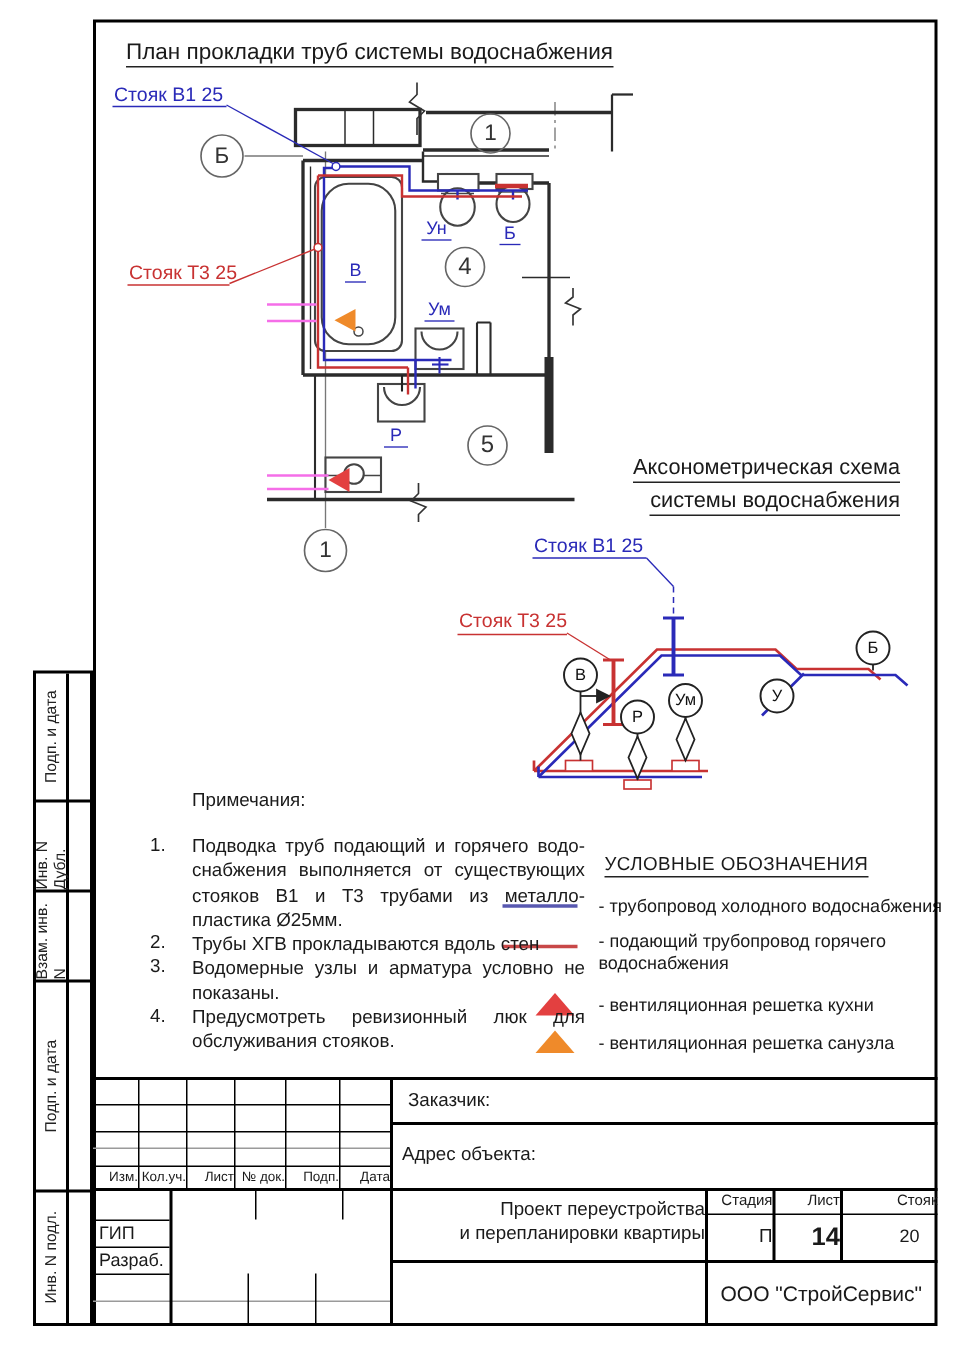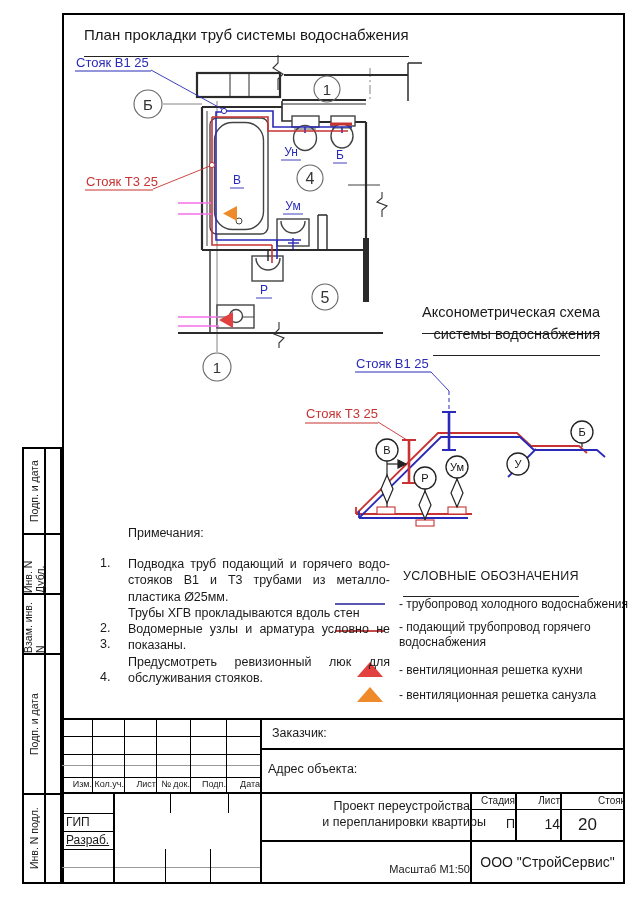--- a/index.html
+++ b/index.html
@@ -8,21 +8,21 @@
   .t{position:absolute;white-space:nowrap;}
   .ln{position:absolute;background:#000;}
   .gray{background:#9a9a9a;}
   .c{text-align:right;}
   svg{position:absolute;left:0;top:0;}
   .note-line{width:262px;height:16.3px;font-size:12.5px;line-height:16.3px;white-space:nowrap;}
   .jl{text-align:justify;text-align-last:justify;white-space:normal;overflow:hidden;}
   .vtext{writing-mode:vertical-rl;transform:rotate(180deg);display:flex;align-items:center;
          justify-content:center;font-size:10.5px;color:#222;}
   .legend-item{position:absolute;width:234px;font-size:12px;line-height:14.5px;white-space:normal;}
-  .ul{border-bottom:1.2px solid #222;padding-bottom:13px;}
+  .ul{border-bottom:1.2px solid #222;padding-bottom:1px;}
 </style>
 </head>
 <body>
 
 <svg width="636" height="900" viewBox="0 0 636 900">
 
   <g stroke="#777" stroke-width="0.9" fill="none">
     <line x1="163" y1="104" x2="202" y2="104"></line>
     <line x1="217" y1="101" x2="217" y2="352"></line>
     <line x1="370" y1="68" x2="370" y2="102" stroke-dasharray="9 3 2 3"></line>
@@ -217,20 +217,21 @@
   <div style="line-height:21px;"><span class="ul" style="font-size:14.5px;">системы водоснабжения</span></div>
 </div>
 
 <div class="t" style="left:128px;top:526px;font-size:12.5px;">Примечания:</div>
 <div class="t" style="left:100px;top:556px;font-size:12.5px;">1.</div>
 <div class="t" style="left:100px;top:621px;font-size:12.5px;">2.</div>
 <div class="t" style="left:100px;top:637px;font-size:12.5px;">3.</div>
 <div class="t" style="left:100px;top:670px;font-size:12.5px;">4.</div>
 <div class="t" style="left:128px;top:556px;">
   <div class="note-line jl">Подводка труб подающий и горячего водо-</div>
+  <div class="note-line jl">снабжения выполняется от существующих</div>
   <div class="note-line jl">стояков В1 и Т3 трубами из металло-</div>
   <div class="note-line">пластика Ø25мм.</div>
   <div class="note-line">Трубы ХГВ прокладываются вдоль стен</div>
   <div class="note-line jl">Водомерные узлы и арматура условно не</div>
   <div class="note-line">показаны.</div>
   <div class="note-line jl">Предусмотреть ревизионный люк для</div>
   <div class="note-line">обслуживания стояков.</div>
 </div>
 
 <div class="t ul" style="left:403px;top:569px;font-size:12.5px;letter-spacing:0.3px;">УСЛОВНЫЕ ОБОЗНАЧЕНИЯ</div>
@@ -286,31 +287,30 @@
   <div class="ln" style="left:498px;top:74px;width:2px;height:48px;"></div>
 
   <div class="t c" style="left:0;top:60px;width:30px;font-size:9px;line-height:13px;">Изм.</div>
   <div class="t c" style="left:30px;top:60px;width:32px;font-size:9px;line-height:13px;">Кол.уч.</div>
   <div class="t c" style="left:62px;top:60px;width:32px;font-size:9px;line-height:13px;">Лист</div>
   <div class="t c" style="left:94px;top:60px;width:34px;font-size:9px;line-height:13px;">№ док.</div>
   <div class="t c" style="left:128px;top:60px;width:36px;font-size:9px;line-height:13px;">Подп.</div>
   <div class="t c" style="left:164px;top:60px;width:34px;font-size:9px;line-height:13px;">Дата</div>
 
   <div class="t" style="left:4px;top:97px;font-size:12px;">ГИП</div>
-  <div class="t" style="left:4px;top:115px;font-size:12px;text-decoration:underline;">Разраб.</div>
+  <div class="t" style="left:4px;top:115px;font-size:12px;">Разраб.</div>
 
   <div class="t" style="left:210px;top:8px;font-size:12.5px;">Заказчик:</div>
   <div class="t" style="left:206px;top:44px;font-size:12.5px;">Адрес объекта:</div>
 
   <div class="t c" style="left:198px;top:81px;width:210px;font-size:12.5px;">Проект переустройства</div>
-  <div class="t c" style="left:198px;top:97px;width:226px;font-size:12.5px;">и перепланировки квартиры</div>
+  <div class="t c" style="left:198px;top:97px;width:210px;font-size:12.5px;">и перепланировки квартиры</div>
 
   <div class="t c" style="left:410px;top:77px;width:43px;font-size:10px;">Стадия</div>
   <div class="t c" style="left:455px;top:77px;width:43px;font-size:10px;">Лист</div>
   <div class="t c" style="left:500px;top:77px;width:63px;font-size:10px;">Стояк</div>
   <div class="t c" style="left:410px;top:93px;width:43px;font-size:12.5px;line-height:27px;">П</div>
-  <div class="t c" style="left:455px;top:93px;width:43px;font-size:14px;line-height:27px;">14</div>
-  <div class="t c" style="left:472px;top:93px;width:63px;font-size:17px;line-height:27px;">20</div>
-
-  <div class="t c" style="left:198px;top:145px;width:210px;font-size:11px;">Масштаб М1:50</div>
+  <div class="t c" style="left:455px;top:93px;width:43px;font-size:17px;line-height:27px;font-weight:bold;">14</div>
+  <div class="t c" style="left:488px;top:93px;width:63px;font-size:12px;line-height:27px;">20</div>
+
 
   <div style="position:absolute;left:408px;top:122px;width:155px;height:44px;display:flex;align-items:center;justify-content:center;font-size:14px;white-space:nowrap;">ООО  "СтройСервис"</div>
 </div>
 
 </body></html>

